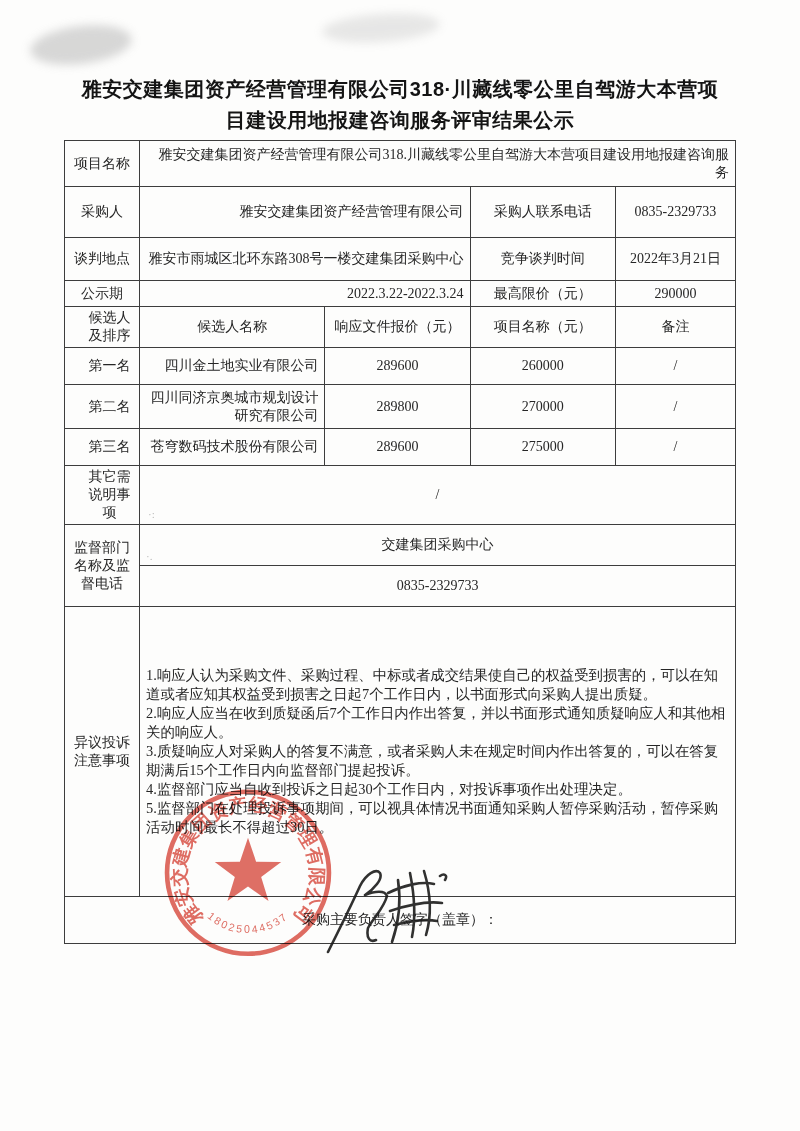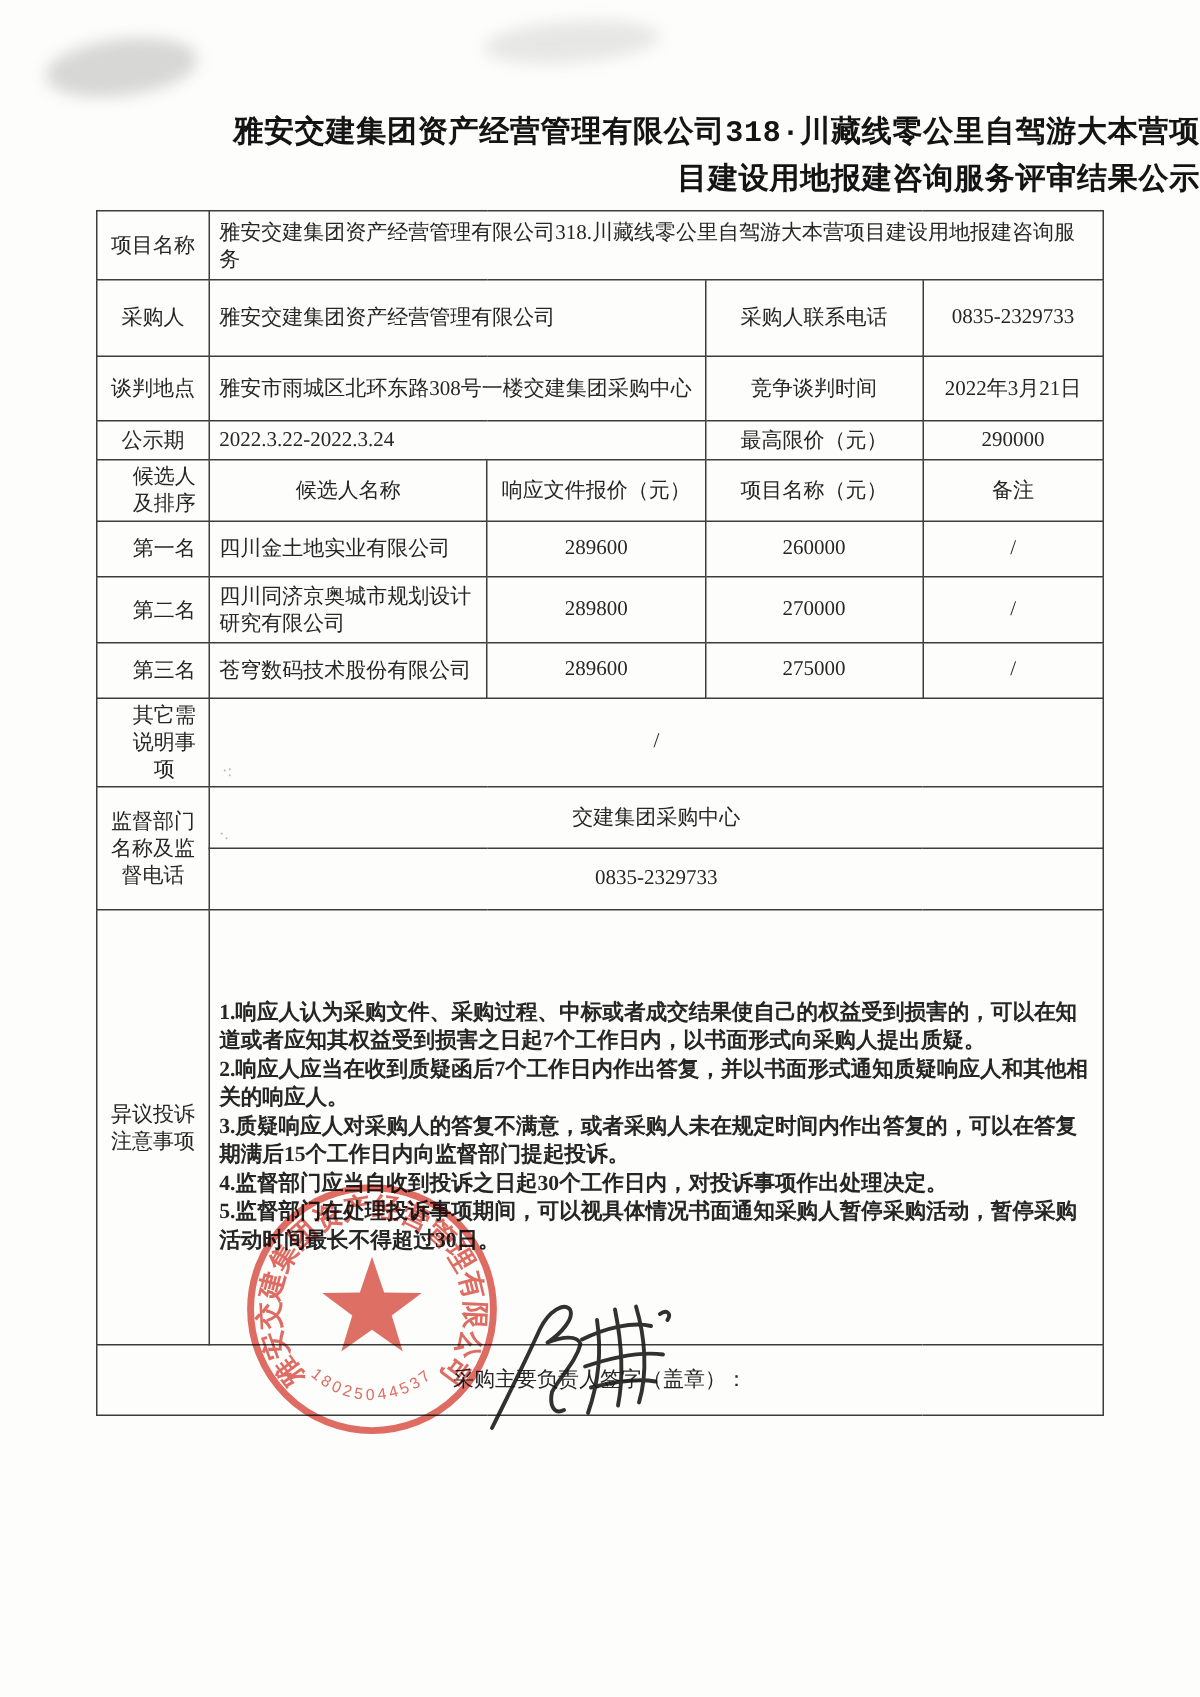--- a/index.html
+++ b/index.html
@@ -13,42 +13,42 @@
   
   .smudge{position:absolute;border-radius:50%;filter:blur(5px);background:#9a9a9a;}
   .smudge.s1{left:30px;top:26px;width:102px;height:38px;opacity:.38;transform:rotate(-7deg);}
   .smudge.s2{left:322px;top:14px;width:118px;height:28px;opacity:.22;transform:rotate(-4deg);}
   .speck{position:absolute;color:#9b9b9b;font-size:11px;opacity:.7;}
   .speck.p1{left:148px;top:508px;}
   .speck.p2{left:146px;top:550px;}
 
   .doc-title{
     position:absolute;left:0;top:74px;width:100%;
-    text-align:right;font-family:Liberation Mono, monospace;
+    text-align:center;font-family:Liberation Sans, sans-serif;
     font-weight:700;font-size:20px;line-height:31px;color:#141414;letter-spacing:.5px;
   }
 
   table.main{
     position:absolute;left:64px;top:140px;width:672px;
     border-collapse:collapse;table-layout:fixed;
     font-size:14px;color:#262626;
   }
   table.main td, table.main th{
     border:1.6px solid #3d3d3d;
     font-weight:normal;
     padding:2px 6px;
     vertical-align:middle;
     overflow:hidden;
   }
   th.lbl{text-align:center;}
   th.lbl.tl{text-align:center;padding-left:21px;}
-  td.val{text-align:left;padding-left:8px;padding-right:8px;}
+  td.val{text-align:right;padding-left:8px;padding-right:8px;}
   td.ctr{text-align:center;padding-left:3px;padding-right:3px;}
   td.obj{padding:4px 7px;}
-  .obj-line{line-height:19px;font-size:14.4px;font-weight:bold;}
+  .obj-line{line-height:19px;font-size:14.4px;}
   td.signrow{text-align:center;padding-left:6px;}
 
   
   .seal{position:absolute;left:156px;top:778px;width:184px;height:184px;
         mix-blend-mode:multiply;opacity:.88;pointer-events:none;}
   .signature{position:absolute;left:322px;top:860px;width:165px;height:105px;pointer-events:none;}
 </style>
 </head>
 <body>
 

